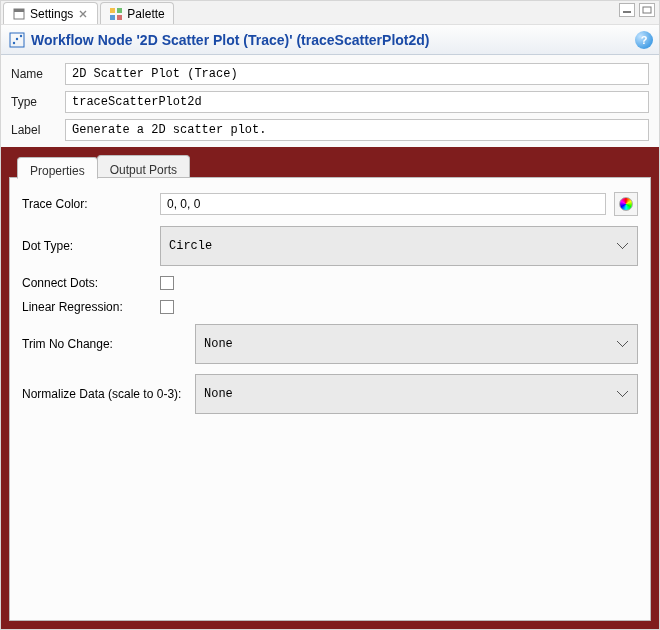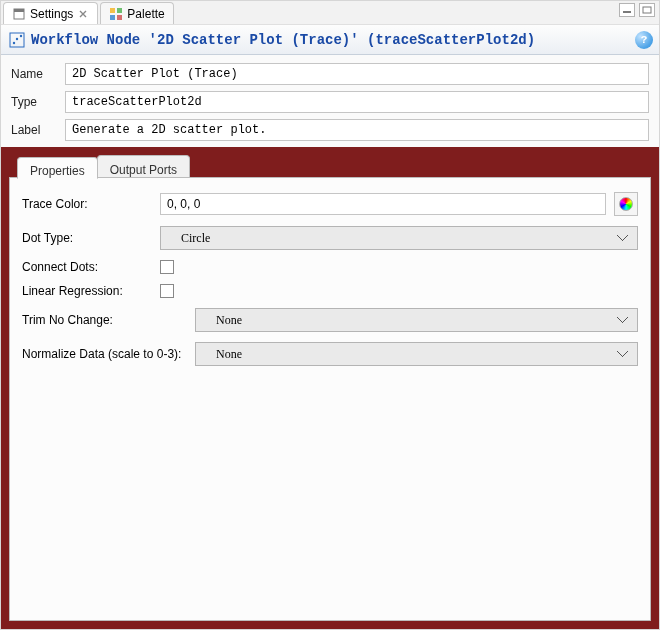--- a/index.html
+++ b/index.html
@@ -54,21 +54,20 @@
   }
   .winbtn svg { display:block; }
   
   .header-strip {
     height: 30px;
     background: linear-gradient(#fdfdfd, #ebeff4);
     border-bottom: 1px solid #c7d0db;
     display: flex; align-items: center;
     padding: 0 8px;
     position: relative;
-    font-family: Liberation Mono, monospace;
   }
   .header-strip .title {
     color: #1a4aa6;
     font-weight: 700;
     font-size: 14px;
   }
   .node-icon {
     width: 16px; height: 16px; margin-right: 6px;
     display:inline-flex; align-items:center; justify-content:center;
   }
@@ -145,24 +144,24 @@
   .prop-row {
     display: flex; align-items: center; gap: 8px;
     margin-bottom: 10px;
   }
   .prop-row .plbl { white-space: nowrap; }
   .pad-lbl { width: 130px; }
   .prop-row input.text {
     flex: 1; height: 22px; border: 1px solid #c5c5c5; padding: 2px 6px; font-family:inherit; font-size:12px; background:#fff;
   }
   .prop-row select {
-    flex: 1; height: 24px; border: 1px solid #b4b4b4;
-    font-family:Liberation Serif, serif; font-size:12px;
+    flex: 1; height: 40px; border: 1px solid #b4b4b4;
+    font-family:Liberation Mono, monospace; font-size:12px;
     background: #eaeaea;
-    padding: 0 20px;
+    padding: 0 8px;
     appearance: none;
     background-image: linear-gradient(45deg, transparent 46%, #555 46%, #555 54%, transparent 54%),
                       linear-gradient(-45deg, transparent 46%, #555 46%, #555 54%, transparent 54%);
     background-position: calc(100% - 14px) 50%, calc(100% - 9px) 50%;
     background-size: 6px 6px, 6px 6px;
     background-repeat: no-repeat;
   }
   .checkbox {
     width: 14px; height: 14px; border: 1px solid #888; background:#fff; cursor:pointer;
   }

